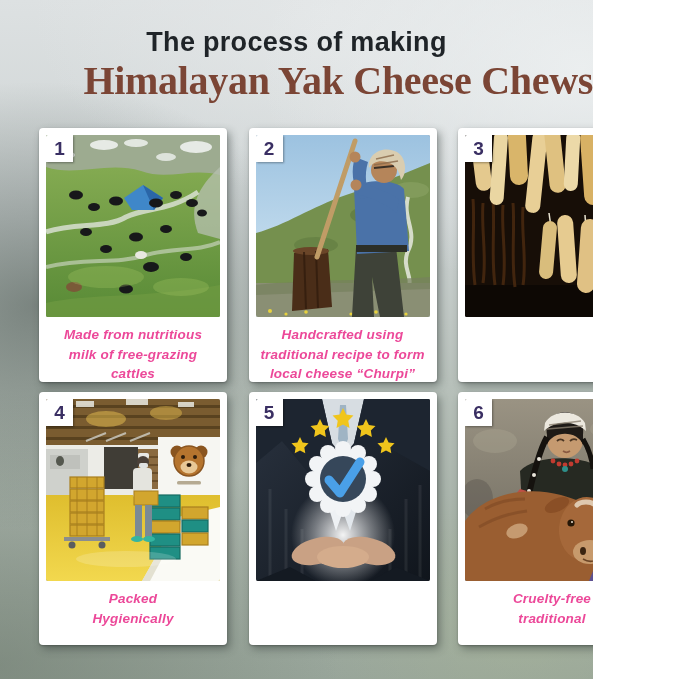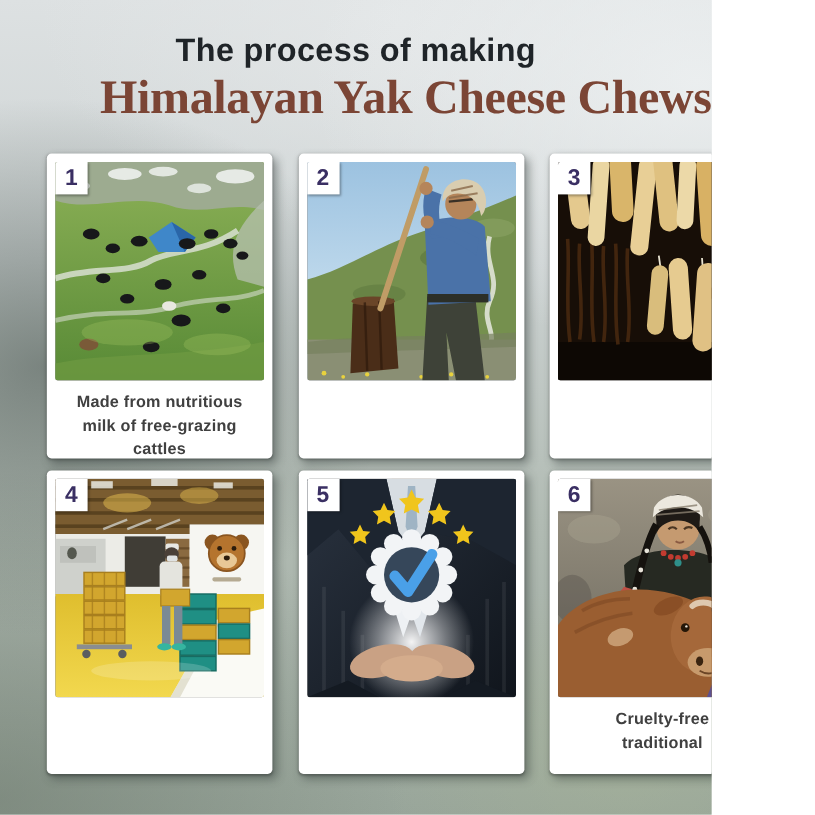--- a/index.html
+++ b/index.html
@@ -44,21 +44,21 @@
   .photo svg { display:block; width:100%; height:100%; }
   .badge {
     position:absolute; top:0; left:0; width:27px; height:27px;
     background:#ffffff; color:#3a2f63; font-weight:700; font-size:19px;
     display:flex; align-items:center; justify-content:center;
     box-shadow:1px 1px 2px rgba(0,0,0,.35); z-index:2;
   }
   .caption {
     margin-top:8px; text-align:center; white-space:pre;
     font-size:13.5px; font-weight:700; line-height:1.45;
-    color:#404040; letter-spacing:.2px;
+    color:#ec4899; letter-spacing:.2px;font-style:italic;
   }
 </style>
 </head>
 <body>
 
 <div class="poster">
 
   <div class="title-small">The process of making</div>
   <div class="title-big">Himalayan Yak Cheese Chews</div>
 
@@ -156,20 +156,23 @@
             <rect x="100" y="110" width="51" height="7" fill="#2c2f28"></rect>
             <circle cx="99" cy="22" r="5.5" fill="#b5855a"></circle>
             <circle cx="100" cy="50" r="5.5" fill="#b5855a"></circle>
             <circle cx="128" cy="35" r="13" fill="#b5855a"></circle>
             <path d="M118,33 L138,31" stroke="#3a3026" stroke-width="2"></path>
             <path d="M113,33 C111,18 128,10 141,17 C151,23 151,39 145,45 C143,34 138,29 131,27 C123,25 117,27 113,33 Z" fill="#d9cdb0"></path>
             <path d="M120,24 L138,20 M118,30 L142,26" stroke="#8a6a4a" stroke-width="1.6" opacity=".8"></path>
           </g>
         </svg>
       </div>
+      <figcaption class="caption">Handcrafted using
+traditional recipe to form
+local cheese “Churpi”</figcaption>
     </figure>
 
     <figure class="card">
       <div class="photo">
         <span class="badge">3</span>
         <svg viewBox="0 0 174 182" preserveAspectRatio="xMidYMid slice">
           <rect width="174" height="182" fill="#170e07"></rect>
           <rect y="150" width="174" height="32" fill="#0d0804"></rect>
           <g stroke="#4a2a10" stroke-width="3" opacity=".85">
             <path d="M8,64 C10,90 6,120 10,150"></path>
@@ -282,20 +285,22 @@
             <rect x="87" y="69" width="19" height="30" rx="4" fill="#e4e4de"></rect>
             <rect x="88" y="92" width="24" height="14" fill="#d2a62e" stroke="#a87f1e"></rect>
             <rect x="89" y="106" width="7" height="32" fill="#7a8a95"></rect>
             <rect x="99" y="106" width="7" height="32" fill="#7a8a95"></rect>
             <ellipse cx="91" cy="140" rx="6" ry="3" fill="#35b5a0"></ellipse>
             <ellipse cx="103" cy="140" rx="6" ry="3" fill="#35b5a0"></ellipse>
           </g>
           <ellipse cx="80" cy="160" rx="50" ry="8" fill="#ffffff" opacity=".18"></ellipse>
         </svg>
       </div>
+      <figcaption class="caption">Packed
+Hygienically</figcaption>
     </figure>
 
     <figure class="card">
       <div class="photo">
         <span class="badge">5</span>
         <svg viewBox="0 0 174 182" preserveAspectRatio="xMidYMid slice">
           <defs>
             <linearGradient id="p5bg" x1="0" y1="0" x2="1" y2="1">
               <stop offset="0" stop-color="#2a3340"></stop>
                 <stop offset="1" stop-color="#10151c"></stop>

